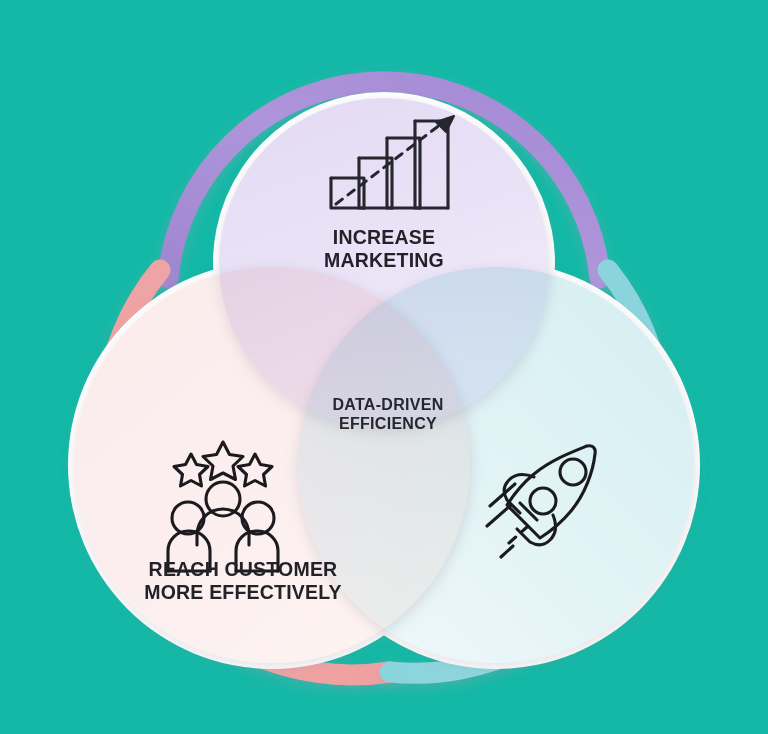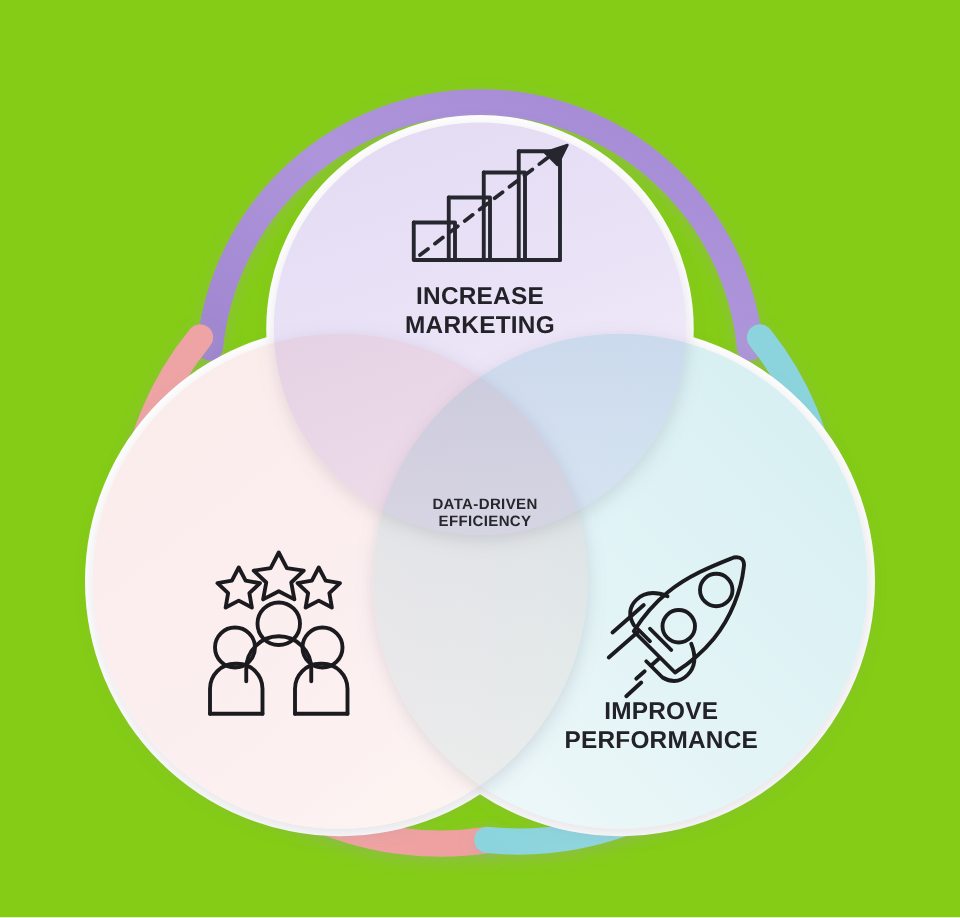--- a/index.html
+++ b/index.html
@@ -10,21 +10,21 @@
   body {
     width: 768px;
     height: 734px;
     overflow: hidden;
     font-family: "Liberation Sans", sans-serif;
   }
   #venn-stage {
     position: relative;
     width: 768px;
     height: 734px;
-    background: #84cc16;
+    background: #14b8a6;
   }
   #venn-svg {
     position: absolute;
     left: 0;
     top: 0;
     width: 768px;
     height: 734px;
   }
   .label-block {
     position: absolute;
@@ -50,21 +50,21 @@
   .lbl-right {
     left: 424px;
     top: 558px;
     width: 210px;
     font-size: 19.5px;
   }
   .lbl-center {
     left: 290px;
     top: 396px;
     width: 196px;
-    font-size: 12px;
+    font-size: 16px;
     color: #26262c;
     letter-spacing: 0.3px;
   }
   .label-line { display: block; white-space: nowrap; }
 </style>
 </head>
 <body>
 
 <div id="venn-stage">
 
@@ -195,24 +195,24 @@
       <path d="M 22 100 l 18 -16" stroke-dasharray="9 7"></path>
       <path d="M 14 114 l 12 -11"></path>
     </g>
   </svg>
 
   <div class="label-block lbl-top">
     <span class="label-line">INCREASE</span>
     <span class="label-line">MARKETING</span>
   </div>
 
-
-  <div class="label-block lbl-right">
-    <span class="label-line">IMPROVE</span>
-    <span class="label-line">PERFORMANCE</span>
+  <div class="label-block lbl-left">
+    <span class="label-line">REACH CUSTOMER</span>
+    <span class="label-line">MORE EFFECTIVELY</span>
   </div>
+
 
   <div class="label-block lbl-center">
     <span class="label-line">DATA-DRIVEN</span>
     <span class="label-line">EFFICIENCY</span>
   </div>
 
 </div>
 
 </body></html>

